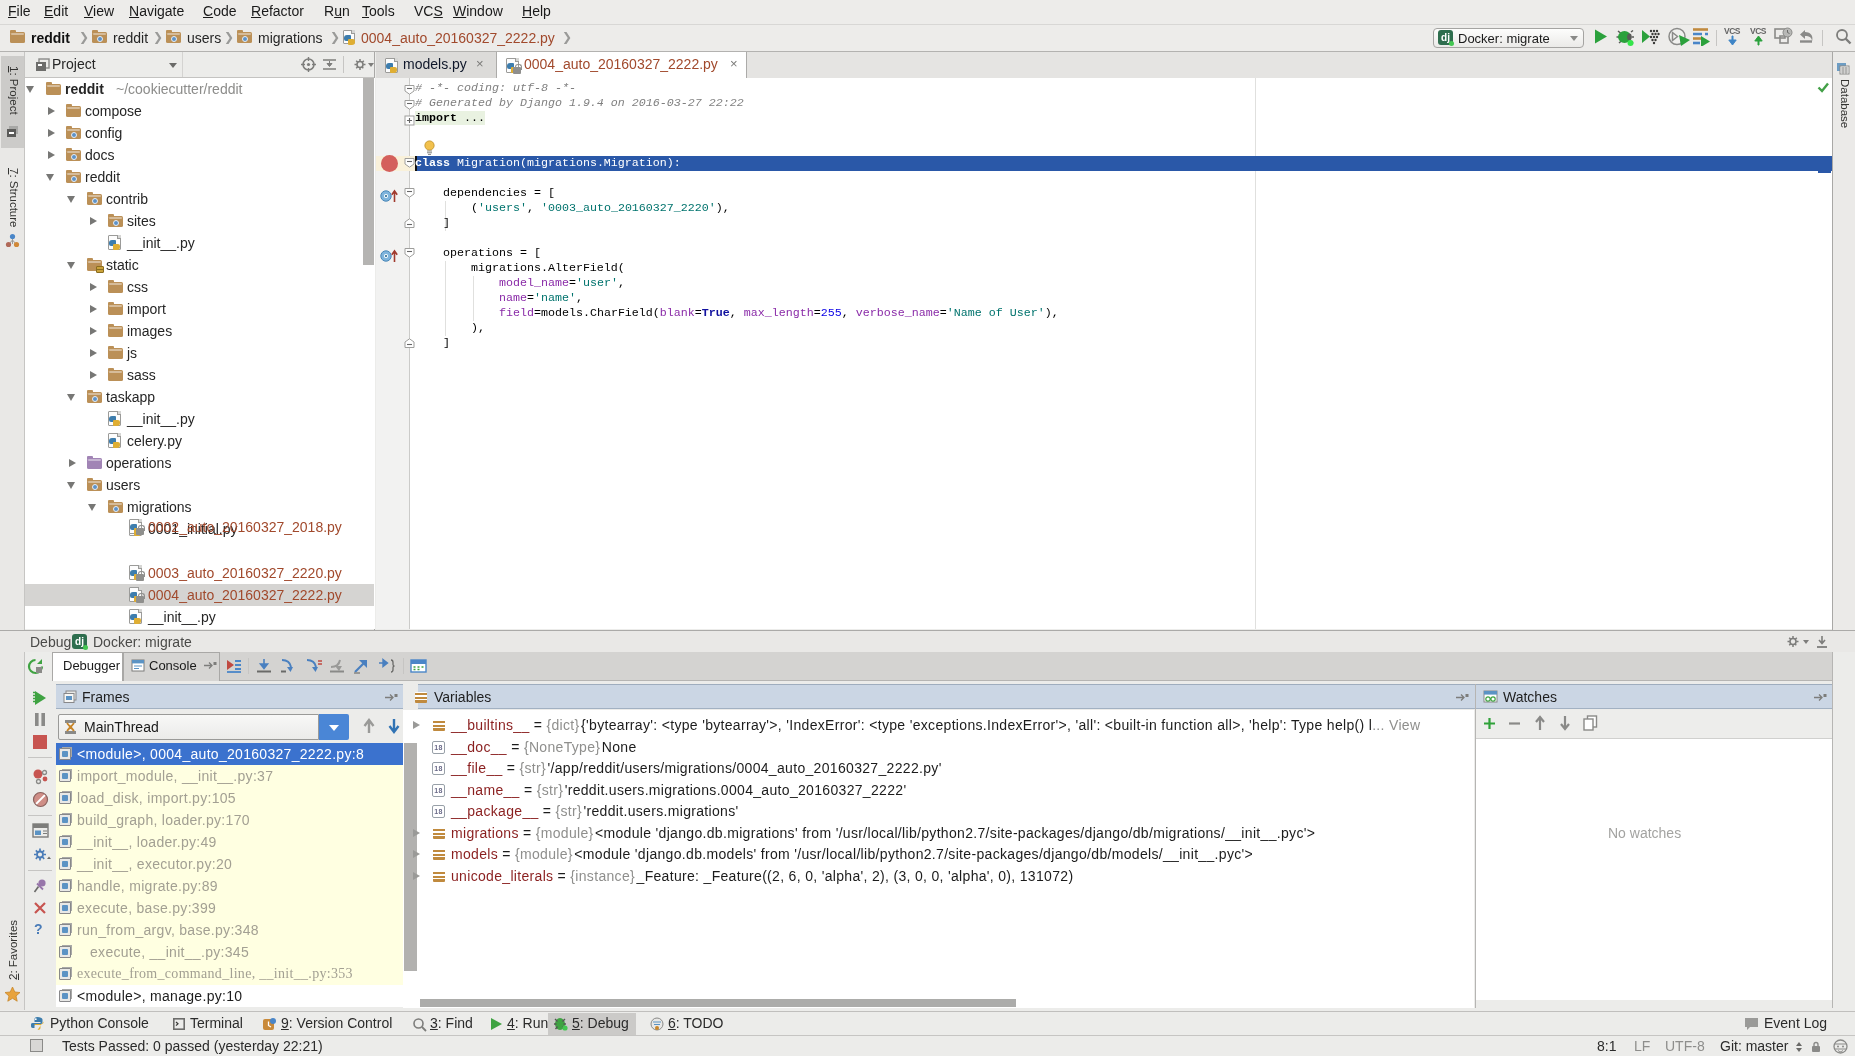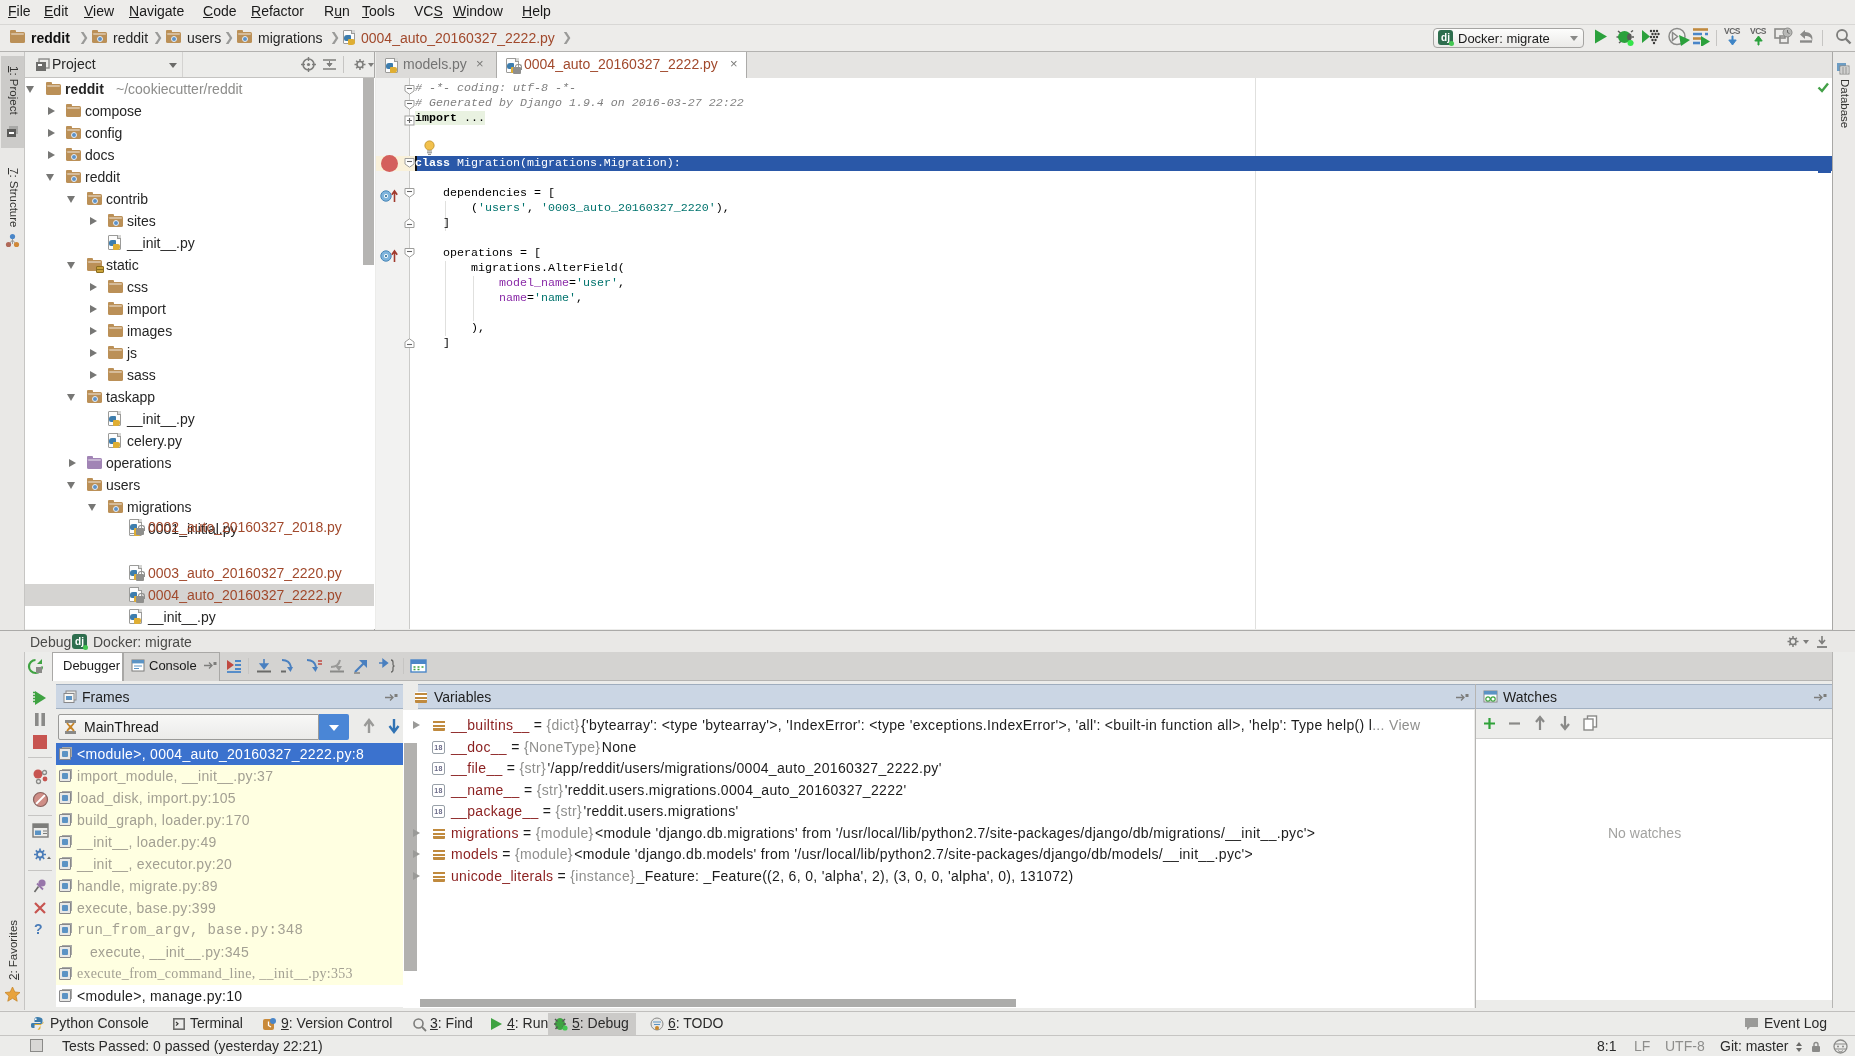--- a/index.html
+++ b/index.html
@@ -377,21 +377,21 @@
       </span>
       <span style="position:absolute;left:123px;">__init__.py</span>
     </div>
 <div class="ab" style="left:338px;top:0;width:11px;height:187px;background:#b5b4b2"></div>
 </div>
 <div class="ab" id="tabrow">
 <div class="ab" style="left:0;top:0;width:121px;height:26px;background:#dcdbd9;border-right:1px solid #acaba9"></div>
 <span class="pyf" style="left:9px;top:6px">
       <i class="cor"></i>
     </span>
-<span class="ab" style="left:27px;top:4px;font-size:14px;color:#737373">models.py</span>
+<span class="ab" style="left:27px;top:4px;font-size:14px;color:#0f172a">models.py</span>
 <span class="ab" style="left:100px;top:4px;font-size:13px;color:#7a7a78">×</span>
 <div class="ab" style="left:121px;top:0;width:250px;height:27px;background:#fff;border-right:1px solid #acaba9"></div>
 <span class="pyf" style="left:130px;top:6px">
       <i class="cor"></i>
       <i class="lk"></i>
     </span>
 <span class="ab" style="left:148px;top:4px;font-size:14px;color:#a1492c">0004_auto_20160327_2222.py</span>
 <span class="ab" style="left:354px;top:4px;font-size:13px;color:#7a7a78">×</span>
 </div>
 <div class="ab" id="ecode">
@@ -462,20 +462,21 @@
 <div class="cl" style="left:39px;top:18px"><span class="cm"># Generated by Django 1.9.4 on 2016-03-27 22:22</span></div>
 <div class="cl" style="left:39px;top:33px"><span style="background:#e9f2e1"><span class="kw">import</span> ...</span></div>
 <div class="cl" style="left:39px;top:78px"><span style="color:#fff"><span class="kw">class</span> Migration(migrations.Migration):</span></div>
 <div class="cl" style="left:39px;top:108px">    dependencies = [</div>
 <div class="cl" style="left:39px;top:123px">        (<span class="str">'users'</span>, <span class="str">'0003_auto_20160327_2220'</span>),</div>
 <div class="cl" style="left:39px;top:138px">    ]</div>
 <div class="cl" style="left:39px;top:168px">    operations = [</div>
 <div class="cl" style="left:39px;top:183px">        migrations.AlterField(</div>
 <div class="cl" style="left:39px;top:198px">            <span class="par">model_name</span>=<span class="str">'user'</span>,</div>
 <div class="cl" style="left:39px;top:213px">            <span class="par">name</span>=<span class="str">'name'</span>,</div>
+<div class="cl" style="left:39px;top:228px">            <span class="par">field</span>=models.CharField(<span class="par">blank</span>=<span class="tru">True</span>, <span class="par">max_length</span>=<span class="num">255</span>, <span class="par">verbose_name</span>=<span class="str">'Name of User'</span>),</div>
 <div class="cl" style="left:39px;top:243px">        ),</div>
 <div class="cl" style="left:39px;top:258px">    ]</div>
 </div>
 <div class="ab" style="left:1832px;top:52px;width:23px;height:578px;background:#ebeae8;border-left:1px solid #a9a8a6"></div>
 <svg class="ab" style="left:1836px;top:62px" width="14" height="13">
     <rect x="1" y="1" width="9" height="8" fill="#6d9dc4"></rect>
     <rect x="4" y="4" width="9" height="8" fill="#fff" stroke="#8a8a88"></rect>
     <path d="M5 6h7M5 8h7M5 10h7M7 5v7M10 5v7" stroke="#8a8a88" stroke-width=".8"></path>
   </svg>
 <span class="vtext vcw" style="left:1851px;top:79px">Database</span>
@@ -654,21 +655,21 @@
     <span style="position:absolute;left:21px">__init__, executor.py:20</span>
   </div>
 <div class="frow fyellow" style="top:875px;">
     <span class="ficon" style="left:3px;top:5px"></span>
     <span style="position:absolute;left:21px">handle, migrate.py:89</span>
   </div>
 <div class="frow fyellow" style="top:897px;">
     <span class="ficon" style="left:3px;top:5px"></span>
     <span style="position:absolute;left:21px">execute, base.py:399</span>
   </div>
-<div class="frow fyellow" style="top:919px;font-family:Liberation Mono, monospace;">
+<div class="frow fyellow" style="top:919px;">
     <span class="ficon" style="left:3px;top:5px"></span>
     <span style="position:absolute;left:21px">run_from_argv, base.py:348</span>
   </div>
 <div class="frow fyellow" style="top:941px;">
     <span class="ficon" style="left:3px;top:5px"></span>
     <span style="position:absolute;left:34px">execute, __init__.py:345</span>
   </div>
 <div class="frow fyellow" style="top:963px;font-family:Liberation Serif, serif;">
     <span class="ficon" style="left:3px;top:5px"></span>
     <span style="position:absolute;left:21px">execute_from_command_line, __init__.py:353</span>

